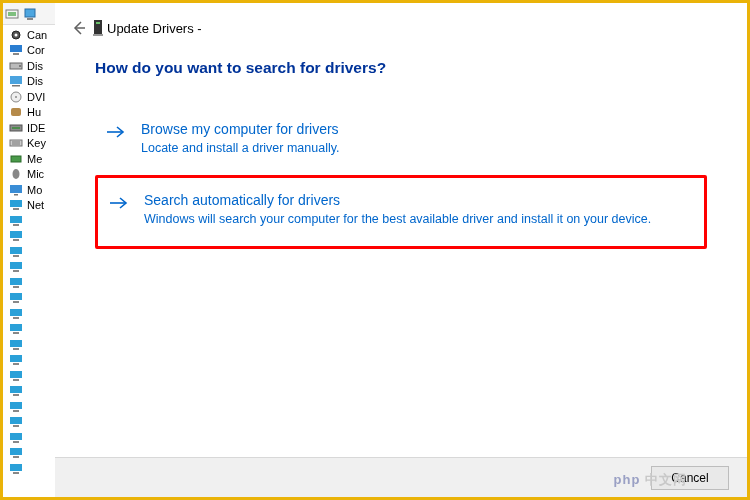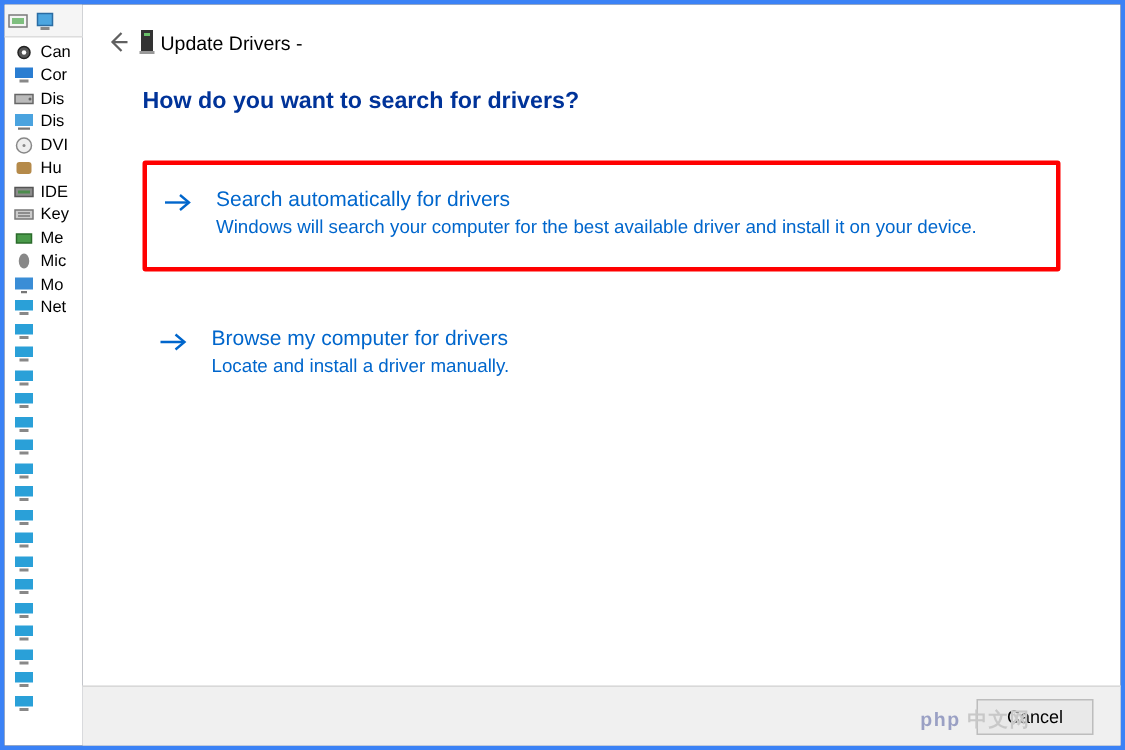--- a/index.html
+++ b/index.html
@@ -1,19 +1,19 @@
 <!DOCTYPE html>
 <html><head>
 <meta charset="utf-8">
 <style>
   * { box-sizing: border-box; margin: 0; padding: 0; font-family: "Segoe UI", Tahoma, sans-serif; }
   html, body { width: 750px; height: 500px; overflow: hidden; }
   .outer {
     width: 750px; height: 500px;
-    border: 3px solid #3b82f6;
+    border: 3px solid #eab308;
     background: #0f172a;
     position: relative;
   }
   
   .devtree {
     position: absolute;
     left: 0; top: 0;
     width: 52px; height: 100%;
     background: #fff;
     border-right: none;
@@ -397,45 +397,45 @@
             <rect x="5" y="3" width="4" height="2" fill="#6ac06a"></rect>
             <rect x="2" y="15" width="10" height="2" fill="#999"></rect>
           </svg>
       </span>
       <span class="hdr-title">Update Drivers -</span>
     </div>
 
     <div class="dlg-body">
       <div class="question">How do you want to search for drivers?</div>
 
+      <div class="option">
+        <span class="opt-arrow">
+          <svg width="22" height="18" viewBox="0 0 22 18">
+              <line x1="2" y1="9" x2="17" y2="9" stroke="#0066cc" stroke-width="1.6"></line>
+              <path d="M12 4 L18 9 L12 14" fill="none" stroke="#0066cc" stroke-width="1.6"></path>
+            </svg>
+        </span>
+        <div class="opt-texts">
+          <div class="opt-title">Browse my computer for drivers</div>
+          <div class="opt-desc">Locate and install a driver manually.</div>
+        </div>
+      </div>
+
       <div class="option highlight">
         <span class="opt-arrow">
           <svg width="22" height="18" viewBox="0 0 22 18">
               <line x1="2" y1="9" x2="17" y2="9" stroke="#0066cc" stroke-width="1.6"></line>
               <path d="M12 4 L18 9 L12 14" fill="none" stroke="#0066cc" stroke-width="1.6"></path>
             </svg>
         </span>
         <div class="opt-texts">
           <div class="opt-title">Search automatically for drivers</div>
           <div class="opt-desc">Windows will search your computer for the best available driver and install it on your device.</div>
         </div>
       </div>
-
-      <div class="option">
-        <span class="opt-arrow">
-          <svg width="22" height="18" viewBox="0 0 22 18">
-              <line x1="2" y1="9" x2="17" y2="9" stroke="#0066cc" stroke-width="1.6"></line>
-              <path d="M12 4 L18 9 L12 14" fill="none" stroke="#0066cc" stroke-width="1.6"></path>
-            </svg>
-        </span>
-        <div class="opt-texts">
-          <div class="opt-title">Browse my computer for drivers</div>
-          <div class="opt-desc">Locate and install a driver manually.</div>
-        </div>
-      </div>
     </div>
 
     <div class="footer">
       <button class="btn-cancel">Cancel</button>
     </div>
   </div>
 
   <div class="watermark">
     <span class="php">php</span> 中文网
   </div>

